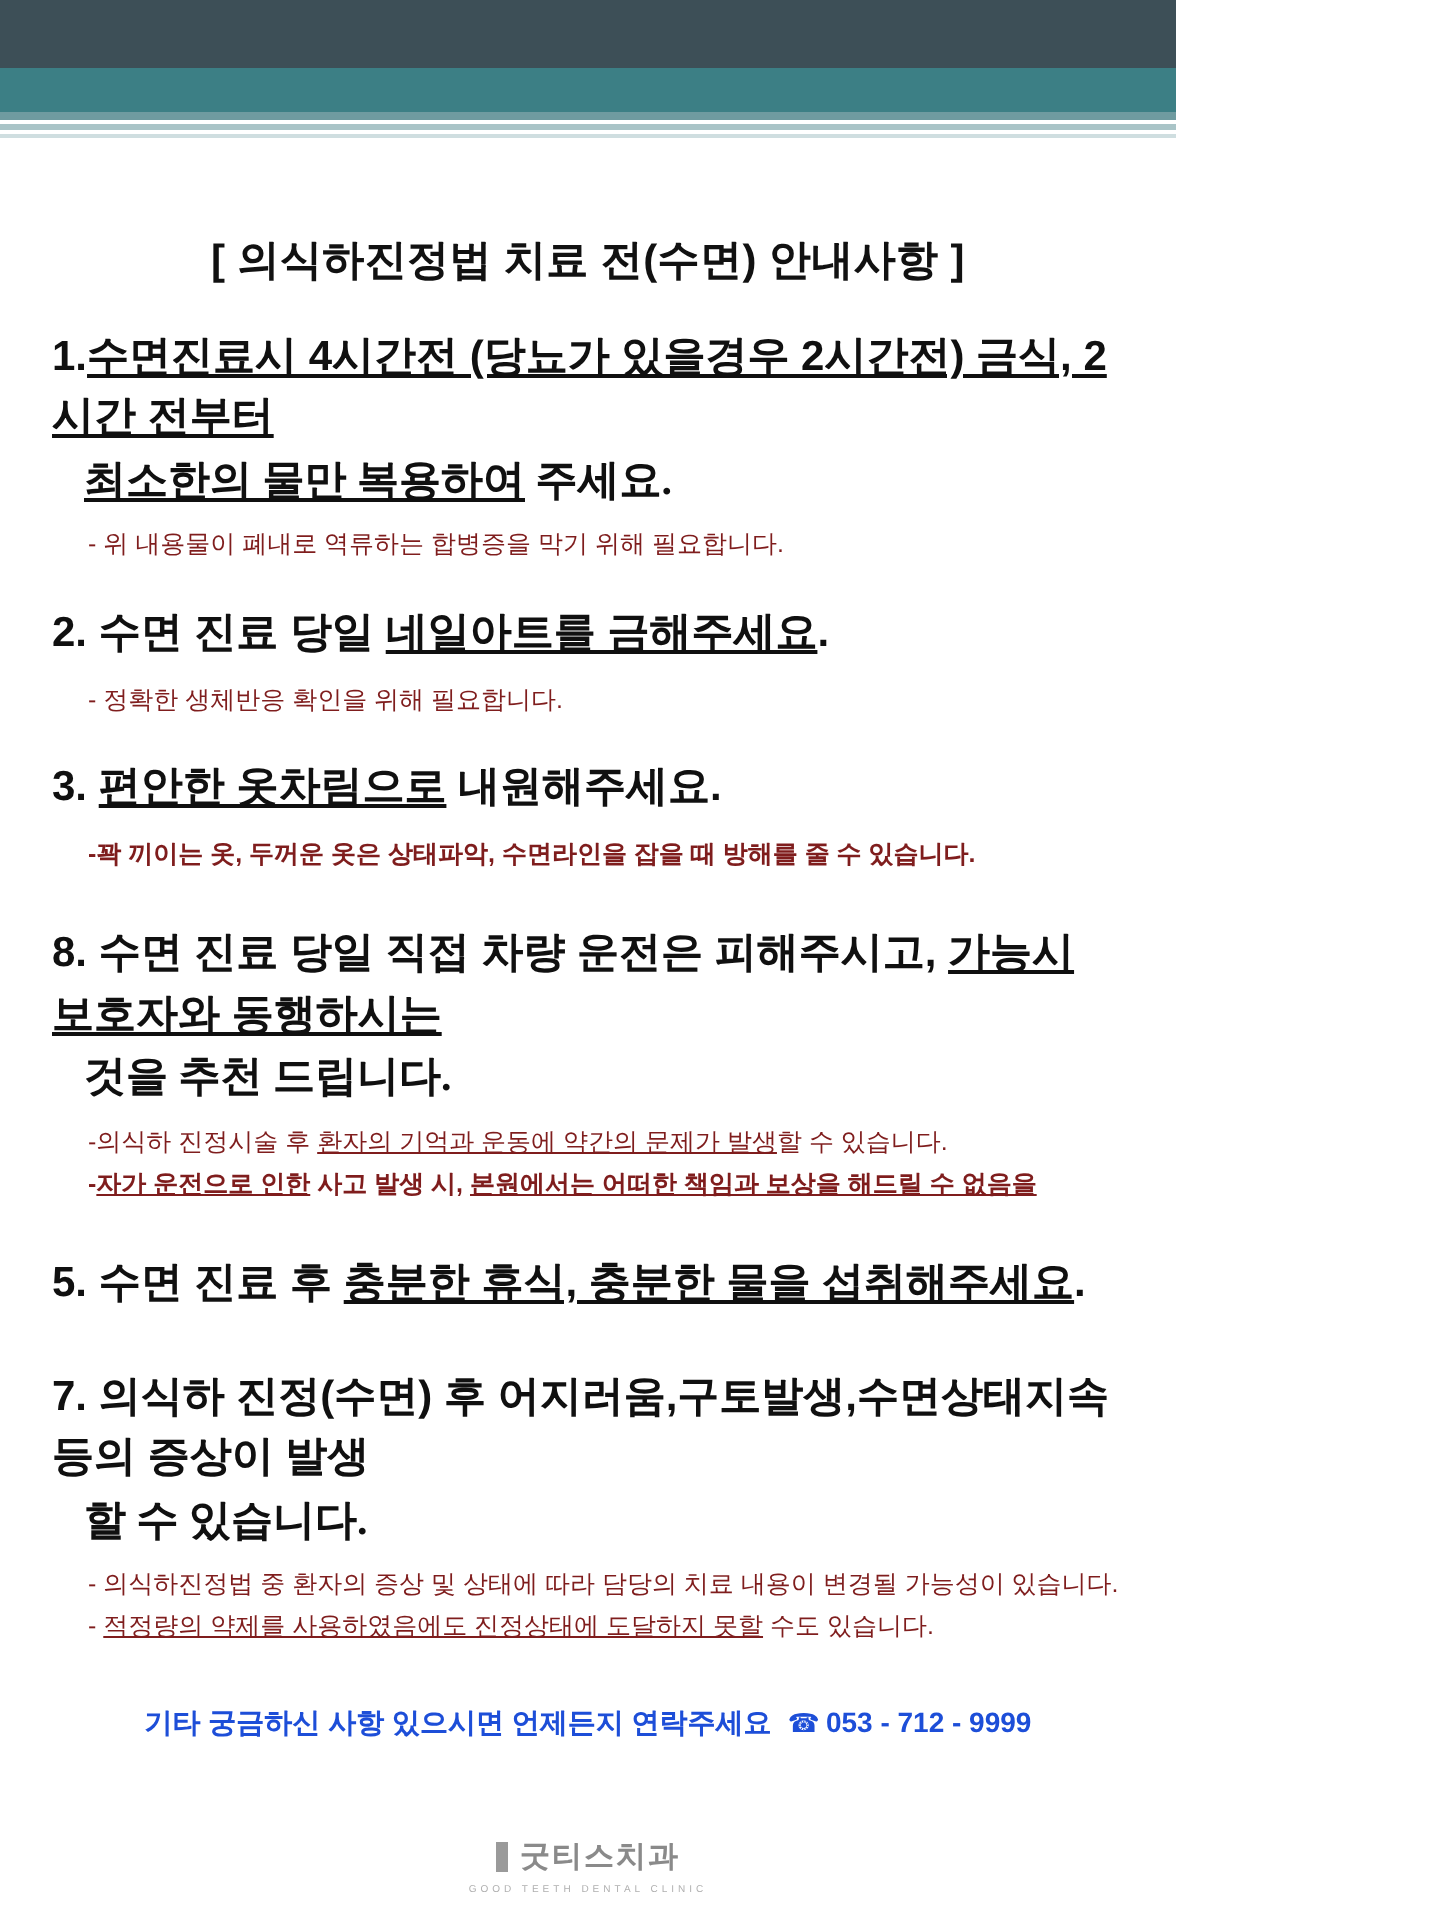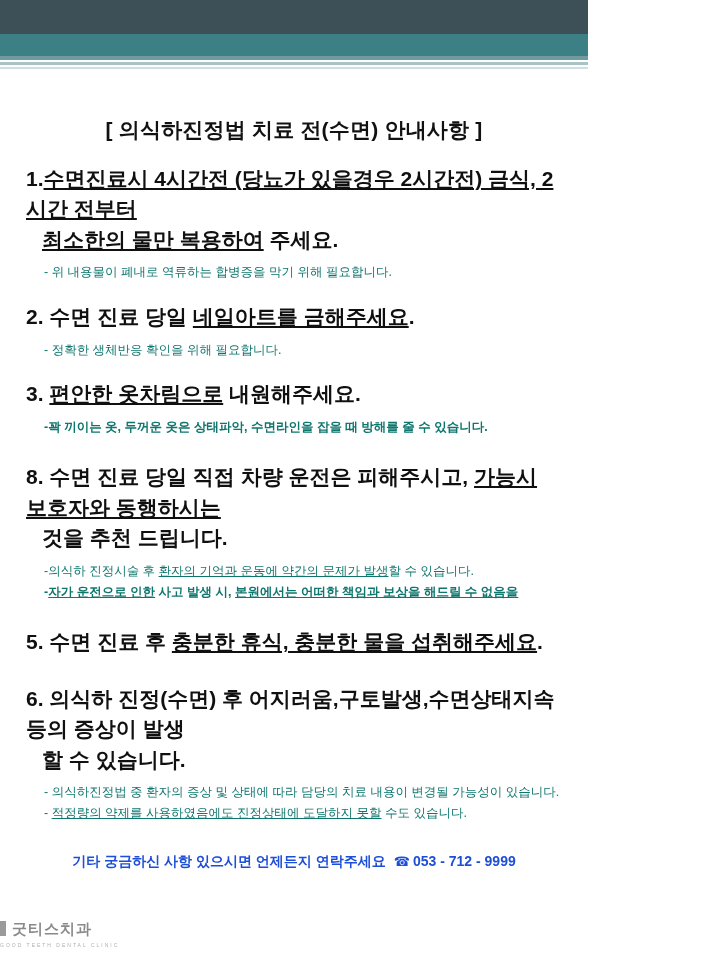--- a/index.html
+++ b/index.html
@@ -75,49 +75,49 @@
     color: #101010;
     margin: 0;
   }
   .item .u {
     text-decoration: underline;
   }
   .sub {
     font-size: 12.5px;
     font-weight: normal;
     line-height: 1.5;
-    color: #0f766e;
+    color: #7f1d1d;
     margin: 8px 0 0 14px;
   }
   .sub.bold-line {
     font-weight: bold;
   }
   .sub .u { text-decoration: underline; }
   .indent2 { margin-left: 18px; }
-  .cont-indent { display: block; margin-left: 16px; }
+  .cont-indent { display: block; margin-left: 16px; font-family: Liberation Serif, serif; }
 
   .footer-note {
     text-align: center;
     font-size: 14px;
     font-weight: bold;
     color: #1d4ed8;
     margin-top: 30px;
   }
   .phone-icon {
     font-size: 13px;
     margin: 0 3px 0 8px;
   }
 
   
   .logo-wrap {
     position: absolute;
     left: 0;
     right: 0;
     bottom: 12px;
-    text-align: left;
+    text-align: center;
   }
   .logo-mark {
     display: inline-block;
     font-size: 15px;
     font-weight: bold;
     color: #8a8a8a;
     letter-spacing: 1px;
     border-left: 6px solid #9a9a9a;
     padding-left: 6px;
     line-height: 1;
@@ -187,21 +187,21 @@
     </div>
 
     <div class="section sp-lg">
       <p class="item">
         <span>5. 수면 진료 후 </span><span class="u">충분한 휴식, 충분한 물을 섭취해주세요</span><span>.</span>
       </p>
     </div>
 
     <div class="section sp-lg">
       <p class="item">
-        <span>6. 의식하 진정(수면) 후 어지러움,구토발생,수면상태지속 등의 증상이 발생</span>
+        <span>7. 의식하 진정(수면) 후 어지러움,구토발생,수면상태지속 등의 증상이 발생</span>
         <span class="cont-indent">할 수 있습니다.</span>
       </p>
       <p class="sub indent2">- 의식하진정법 중 환자의 증상 및 상태에 따라 담당의 치료 내용이 변경될 가능성이 있습니다.</p>
       <p class="sub indent2" style="margin-top:2px;">
         <span>- </span><span class="u">적정량의 약제를 사용하였음에도 진정상태에 도달하지 못할</span><span> 수도 있습니다.</span>
       </p>
     </div>
 
     <div class="footer-note">
       <span>기타 궁금하신 사항 있으시면 언제든지 연락주세요</span><span class="phone-icon">☎</span><span>053 - 712 - 9999</span>

